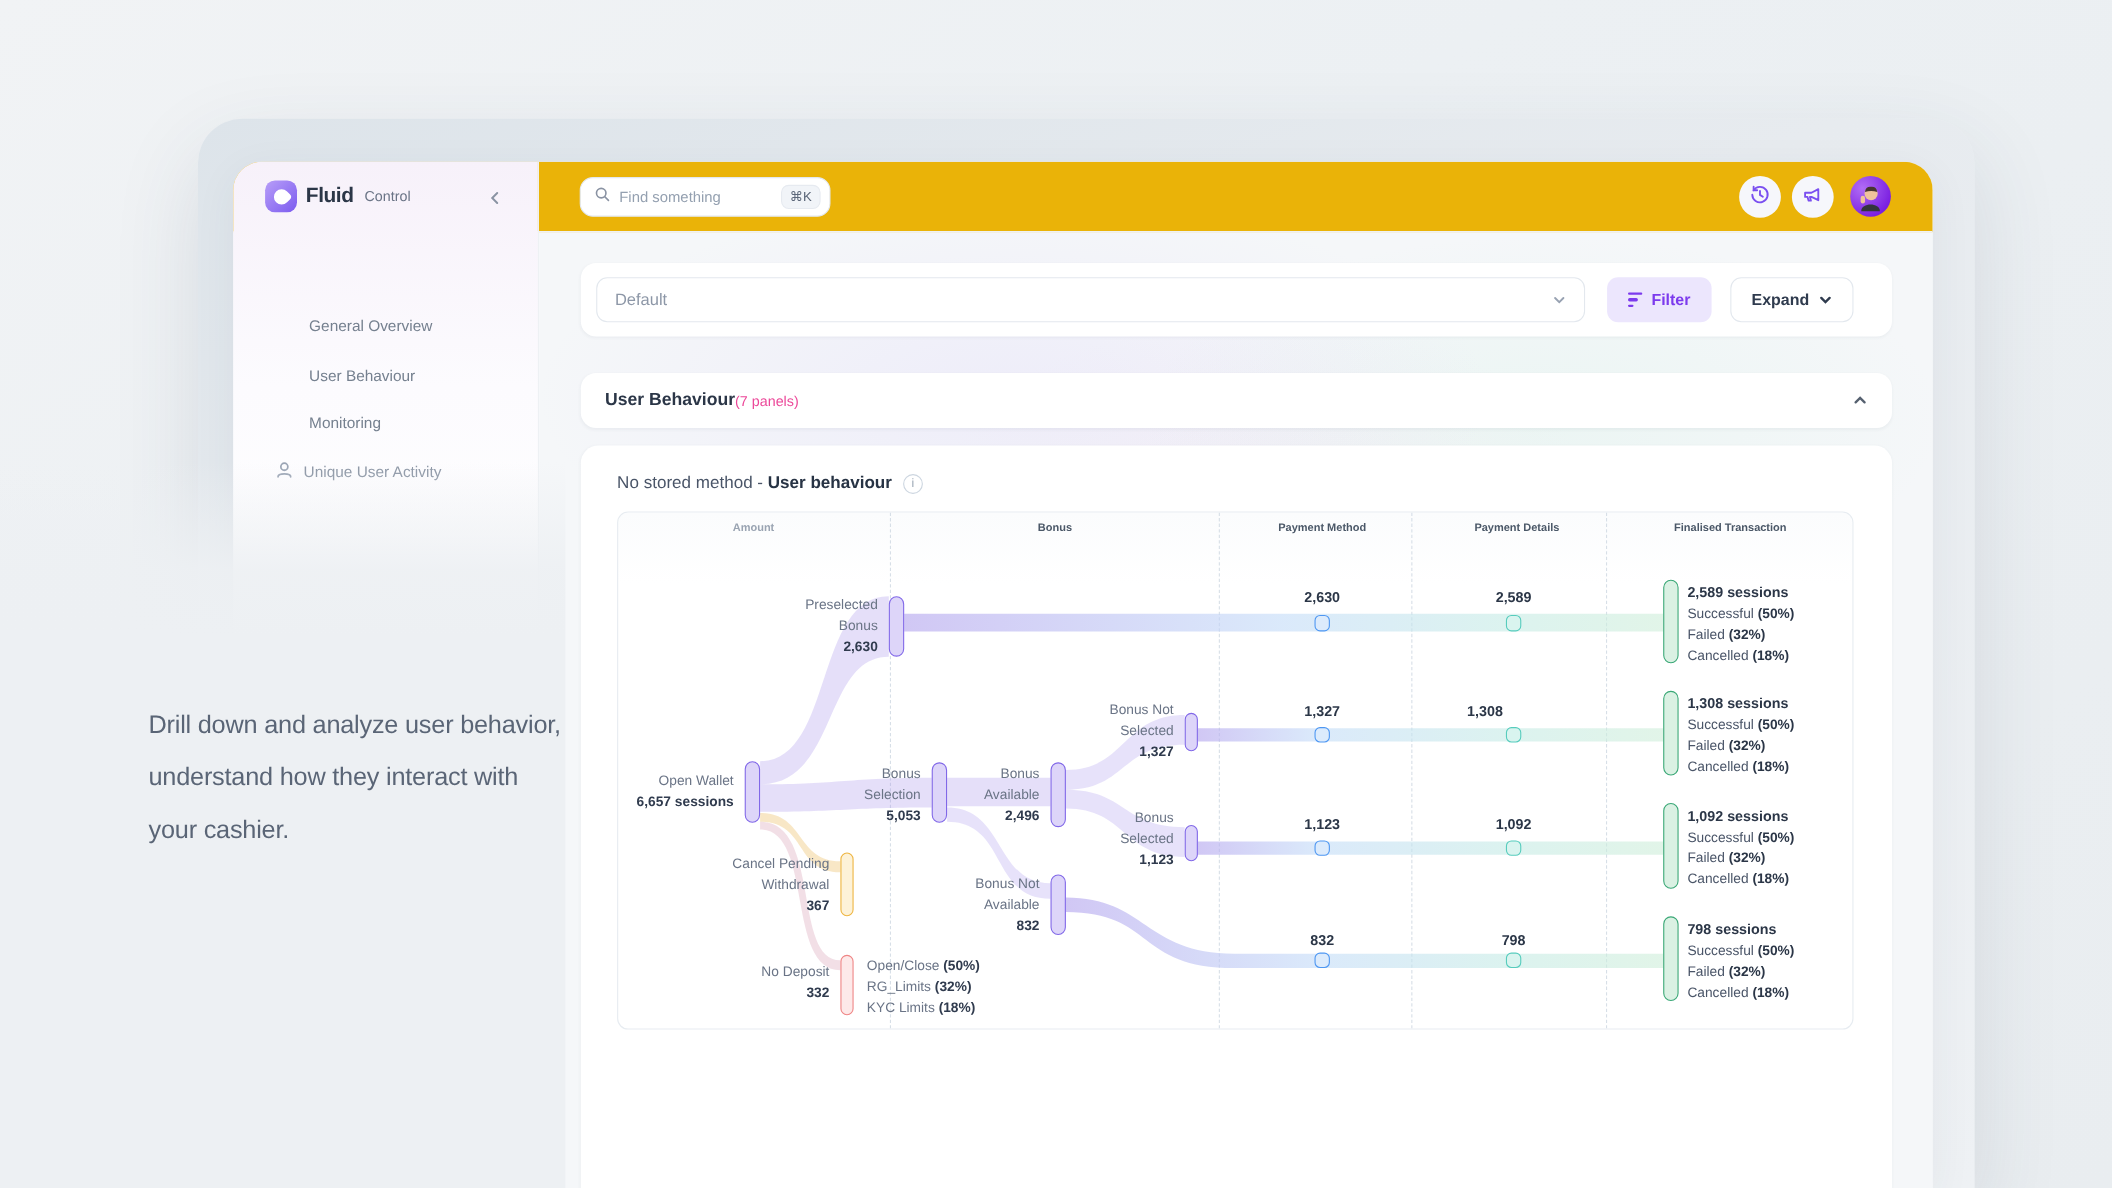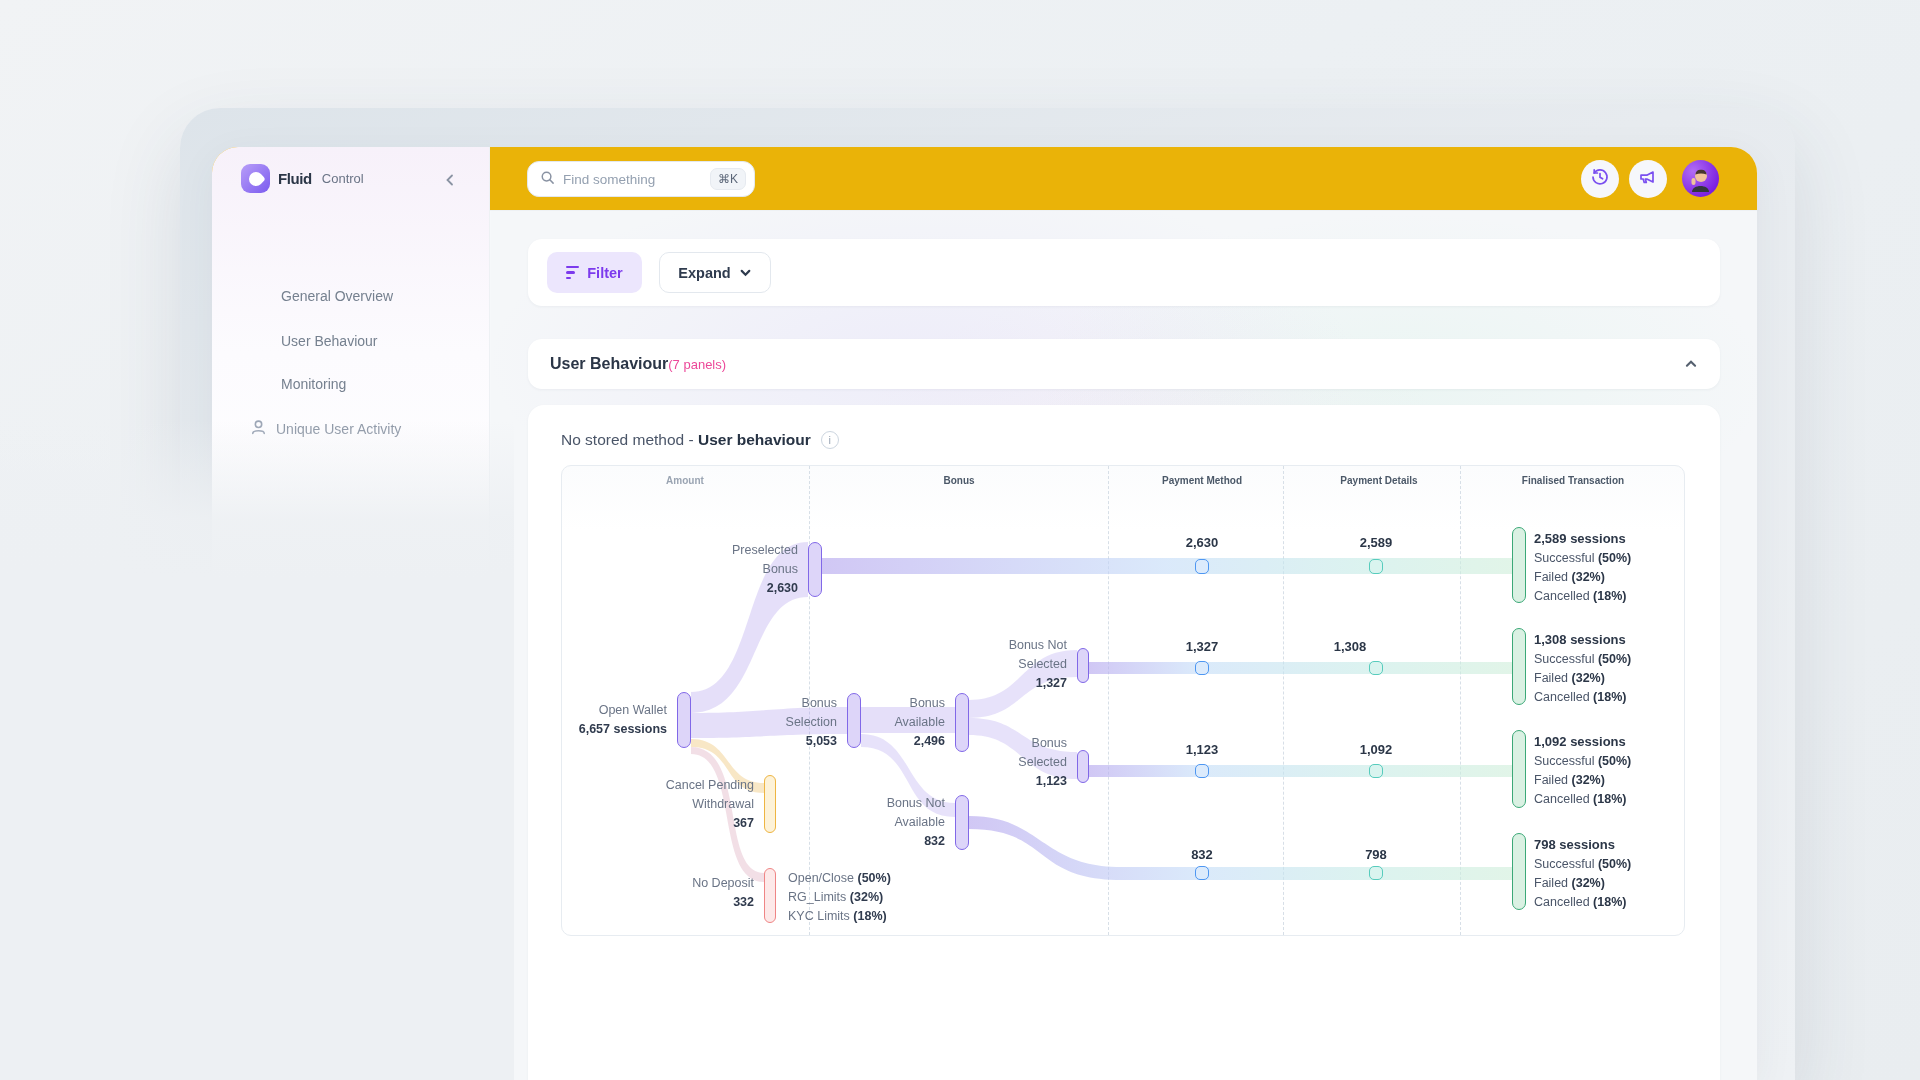--- a/index.html
+++ b/index.html
@@ -36,21 +36,21 @@
   
   .sidebar { position:absolute; left:0; top:0; bottom:0; width:278px; z-index:6;
     background:linear-gradient(180deg,#f7f1fa 0%,#fcfbfe 22%,#ffffff 48%);
     border-right:1px solid #eef1f4; }
   .brand { position:absolute; left:29px; top:17px; display:flex; align-items:center; gap:8px; }
   .brand-icon { width:29px; height:29px; border-radius:9px;
     background:linear-gradient(135deg,#b89ef8,#7b5bef);
     display:flex; align-items:center; justify-content:center; }
   .brand-leaf { width:14px; height:14px; background:#fff; border-radius:60% 4px 60% 60%;
     transform:rotate(45deg); }
-  .brand-name { font-size:15px; font-weight:700; color:#2b3647; letter-spacing:-.4px; }
+  .brand-name { font-size:19px; font-weight:700; color:#2b3647; letter-spacing:-.4px; }
   .brand-suffix { font-size:13px; color:#6a7486; margin-left:2px; }
   .collapse { position:absolute; right:32px; top:26px; color:#8a93a3; }
   .dash-pill { position:absolute; left:21px; top:86px; width:232px; height:39px;
     border:1px solid #e7eaee; border-radius:20px; background:#fff;
     display:flex; align-items:center; padding:0 14px; gap:10px;
     box-shadow:0 1px 2px rgba(40,50,70,.04); }
   .dash-icon { width:24px; height:24px; border-radius:7px;
     background:linear-gradient(135deg,#9a7cf4,#7b52ee);
     display:flex; align-items:flex-end; justify-content:center; gap:2px; padding-bottom:6px; }
   .dash-icon i { display:block; width:2.5px; background:#fff; border-radius:1px; }
@@ -199,20 +199,28 @@
             <path d="M2.6 13.6 C2.6 10.3 13.4 10.3 13.4 13.6"></path>
           </svg>
       </span>
       <span>Unique User Activity</span>
     </div>
   </div>
 
   <div class="main">
 
     <div class="card toolbar-card">
+      <div class="preset">
+        <span>Default</span>
+        <span class="chev">
+          <svg width="13" height="13" viewBox="0 0 12 12" fill="none" stroke="currentColor" stroke-width="1.6" stroke-linecap="round">
+              <path d="M2.5 4.5 L6 8 L9.5 4.5"></path>
+            </svg>
+        </span>
+      </div>
       <div class="btn-filter">
         <span class="filter-glyph">
           <i style="width:13px"></i>
             <i style="width:9px"></i>
             <i style="width:5px"></i>
         </span>
         <span>Filter</span>
       </div>
       <div class="btn-expand">
         <span>Expand</span>
@@ -400,13 +408,14 @@
       <div class="panel-title">
         <span><span>Stored method - </span><b>User behaviour</b></span>
         <span class="info">i</span>
       </div>
     </div>
   </div>
 </div>
 
 <div class="fade"></div>
 <div class="hero">
+  <p>Drill down and analyze user behavior, understand how they interact with your cashier.</p>
 </div>
 
 </body></html>

